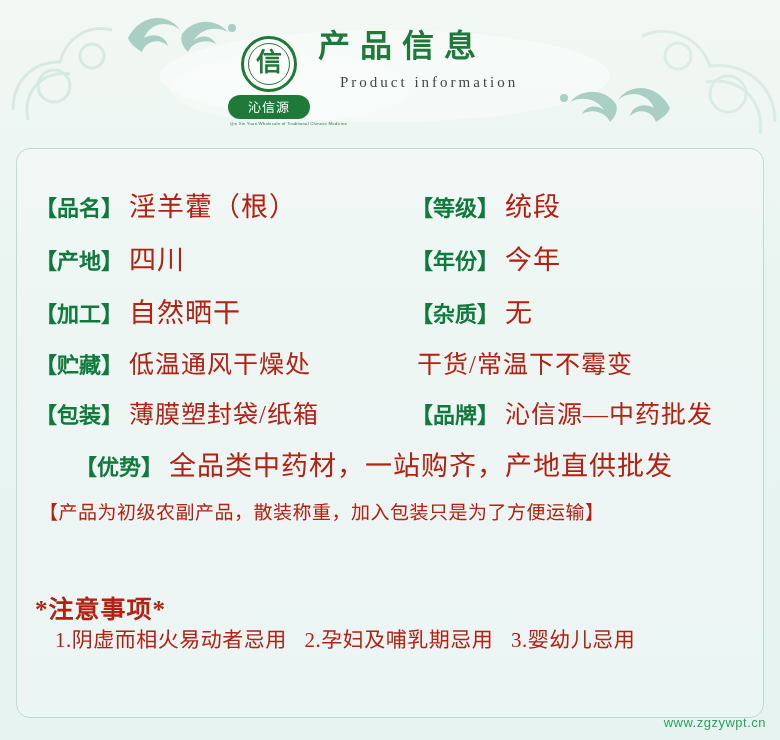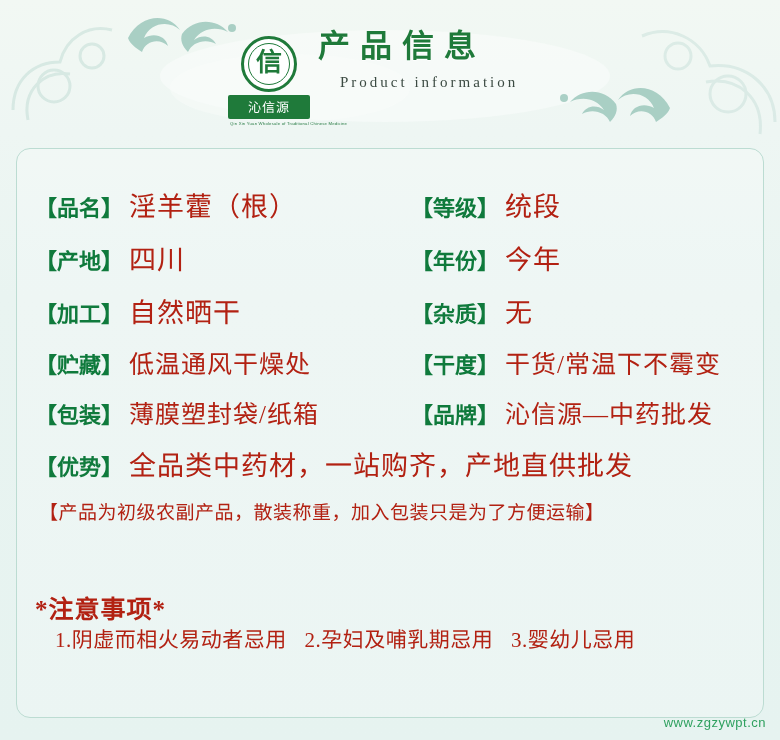--- a/index.html
+++ b/index.html
@@ -73,21 +73,21 @@
     font-weight: bold;
     font-family: "Liberation Serif", "DejaVu Serif", serif;
   }
   .logo-name {
     margin-top: 3px;
     background: #1f7a3a;
     color: #ffffff;
     font-size: 13px;
     letter-spacing: 1px;
     padding: 2px 0 3px;
-    border-radius: 2px;
+    border-radius: 12px;
     font-family: "Liberation Serif", "DejaVu Serif", serif;
   }
   .logo-sub {
     margin-top: 2px;
     font-size: 4.5px;
     color: #2a7d46;
     letter-spacing: .2px;
     white-space: nowrap;
     transform: scale(.95);
   }
@@ -153,21 +153,21 @@
   }
   .val {
     color: #b22112;
     font-size: 27px;
     font-family: "Liberation Serif", "DejaVu Serif", serif;
     margin-left: 6px;
     letter-spacing: 1px;
   }
   .val.small { font-size: 25px; }
 
-  .row.full .col-left { width: auto; }
+  .row.full .col-left { width: auto; margin-left: 40px; }
 
   .note-box {
     margin-top: 6px;
     margin-left: 4px;
     color: #b22112;
     font-size: 19px;
     font-family: "Liberation Serif", "DejaVu Serif", serif;
     letter-spacing: .5px;
   }
 
@@ -301,21 +301,20 @@
           <span class="val">无</span>
         </div>
       </div>
 
       <div class="row">
         <div class="col-left">
           <span class="lbl">【贮藏】</span>
           <span class="val small">低温通风干燥处</span>
         </div>
         <div class="col-right">
-          <span class="lbl">【干度】</span>
           <span class="val small">干货/常温下不霉变</span>
         </div>
       </div>
 
       <div class="row">
         <div class="col-left">
           <span class="lbl">【包装】</span>
           <span class="val small">薄膜塑封袋/纸箱</span>
         </div>
         <div class="col-right">

